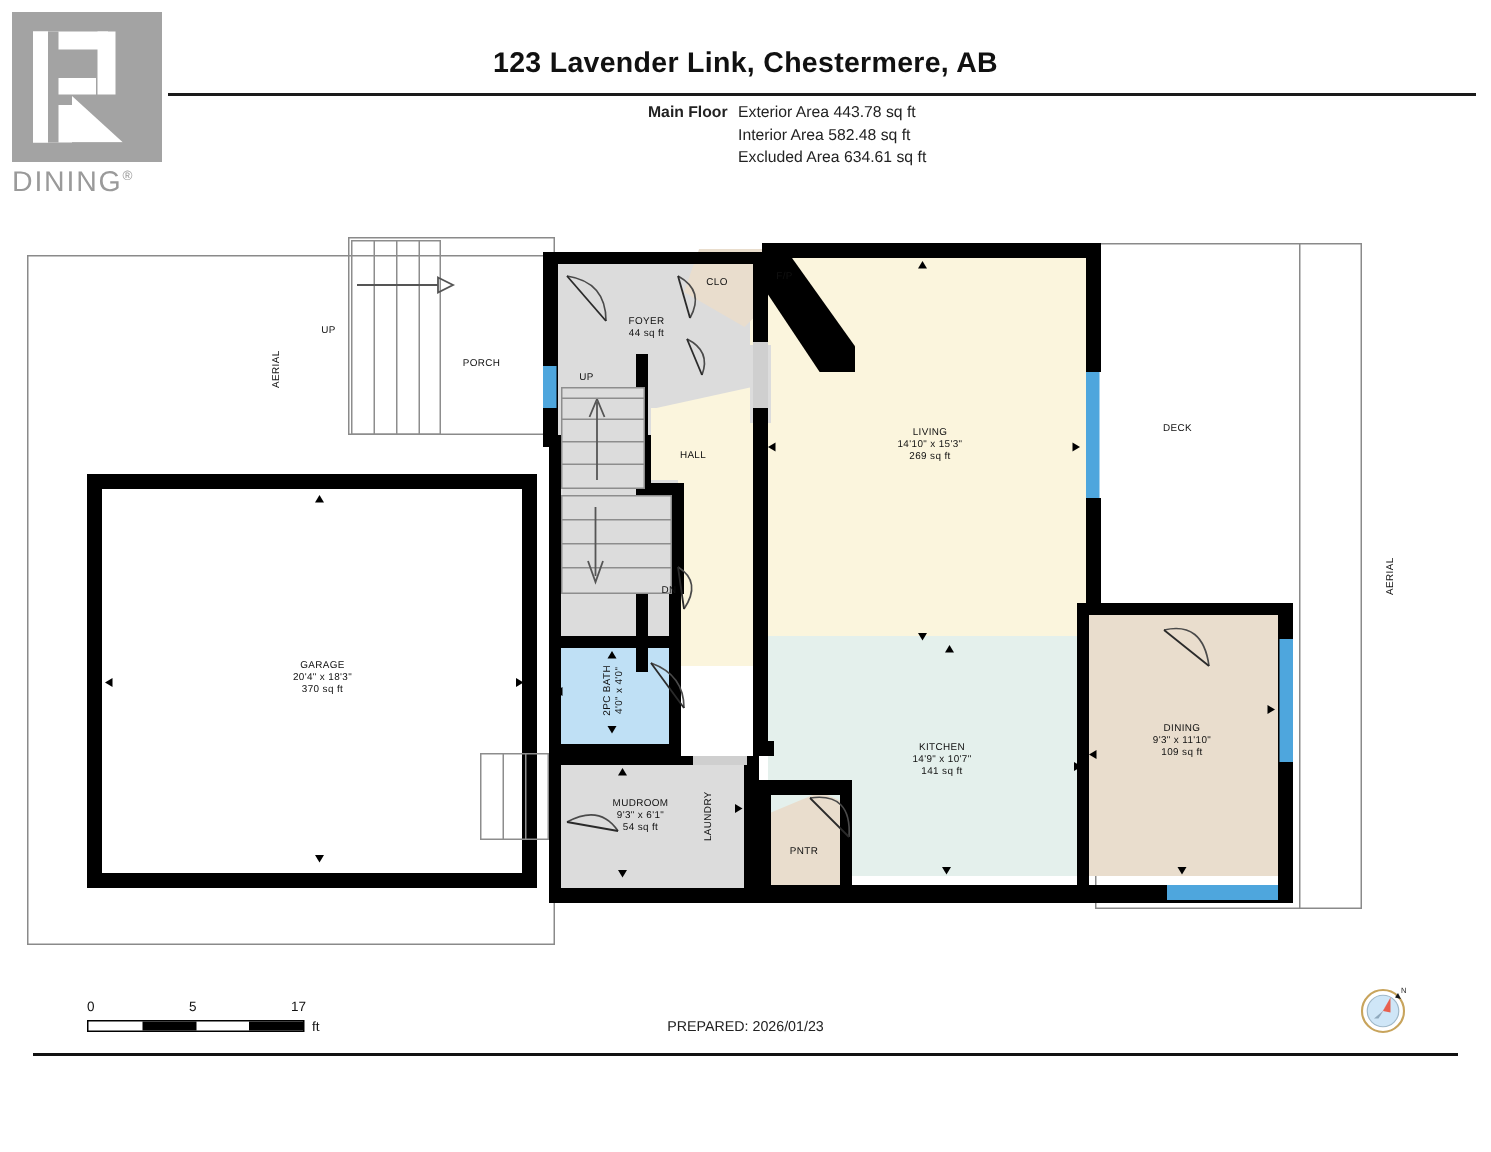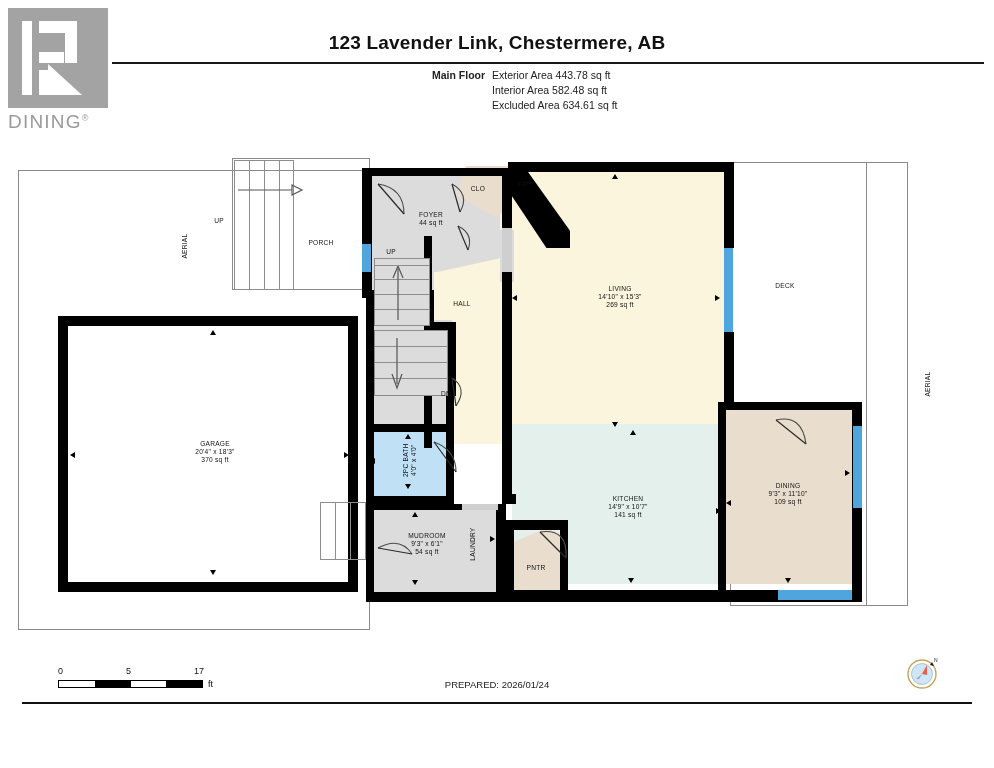--- a/index.html
+++ b/index.html
@@ -373,21 +373,21 @@
 
   <div id="scalebar">
     <div class="sb-seg" style="left:36px; width:36px;"></div>
     <div class="sb-seg" style="left:107px; width:36px;"></div>
   </div>
   <div class="sb-tick" style="left:58px; top:666px; position:absolute;">0</div>
   <div class="sb-tick" style="left:126px; top:666px; position:absolute;">5</div>
   <div class="sb-tick" style="left:194px; top:666px; position:absolute;">17</div>
   <div id="sb-ft">ft</div>
 
-  <div id="prepared">PREPARED: 2026/01/24</div>
+  <div id="prepared">PREPARED: 2026/01/23</div>
 
   <div id="compass">
     <svg viewBox="0 0 40 40" style="width:40px;height:40px;">
       <circle cx="19" cy="22" r="14" fill="#ffffff" stroke="#c8a45c" stroke-width="1.4"></circle>
       <circle cx="19" cy="22" r="10.5" fill="#cfe6f7" stroke="#9fb8c9" stroke-width="0.8"></circle>
       <path d="M24 13 L16 27 L19 22 Z" fill="#d94a3a"></path>
       <path d="M24 13 L19 22 L24 23 Z" fill="#e8604f"></path>
       <path d="M13 27 L19 22 L16 27 Z" fill="#8fa9bd"></path>
       <path d="M29 10 l2 4 l-4 -1 z" fill="#1a1a1a"></path>
       <text x="31" y="10" font-family="Liberation Sans, sans-serif" font-size="5" fill="#1a1a1a">N</text>

